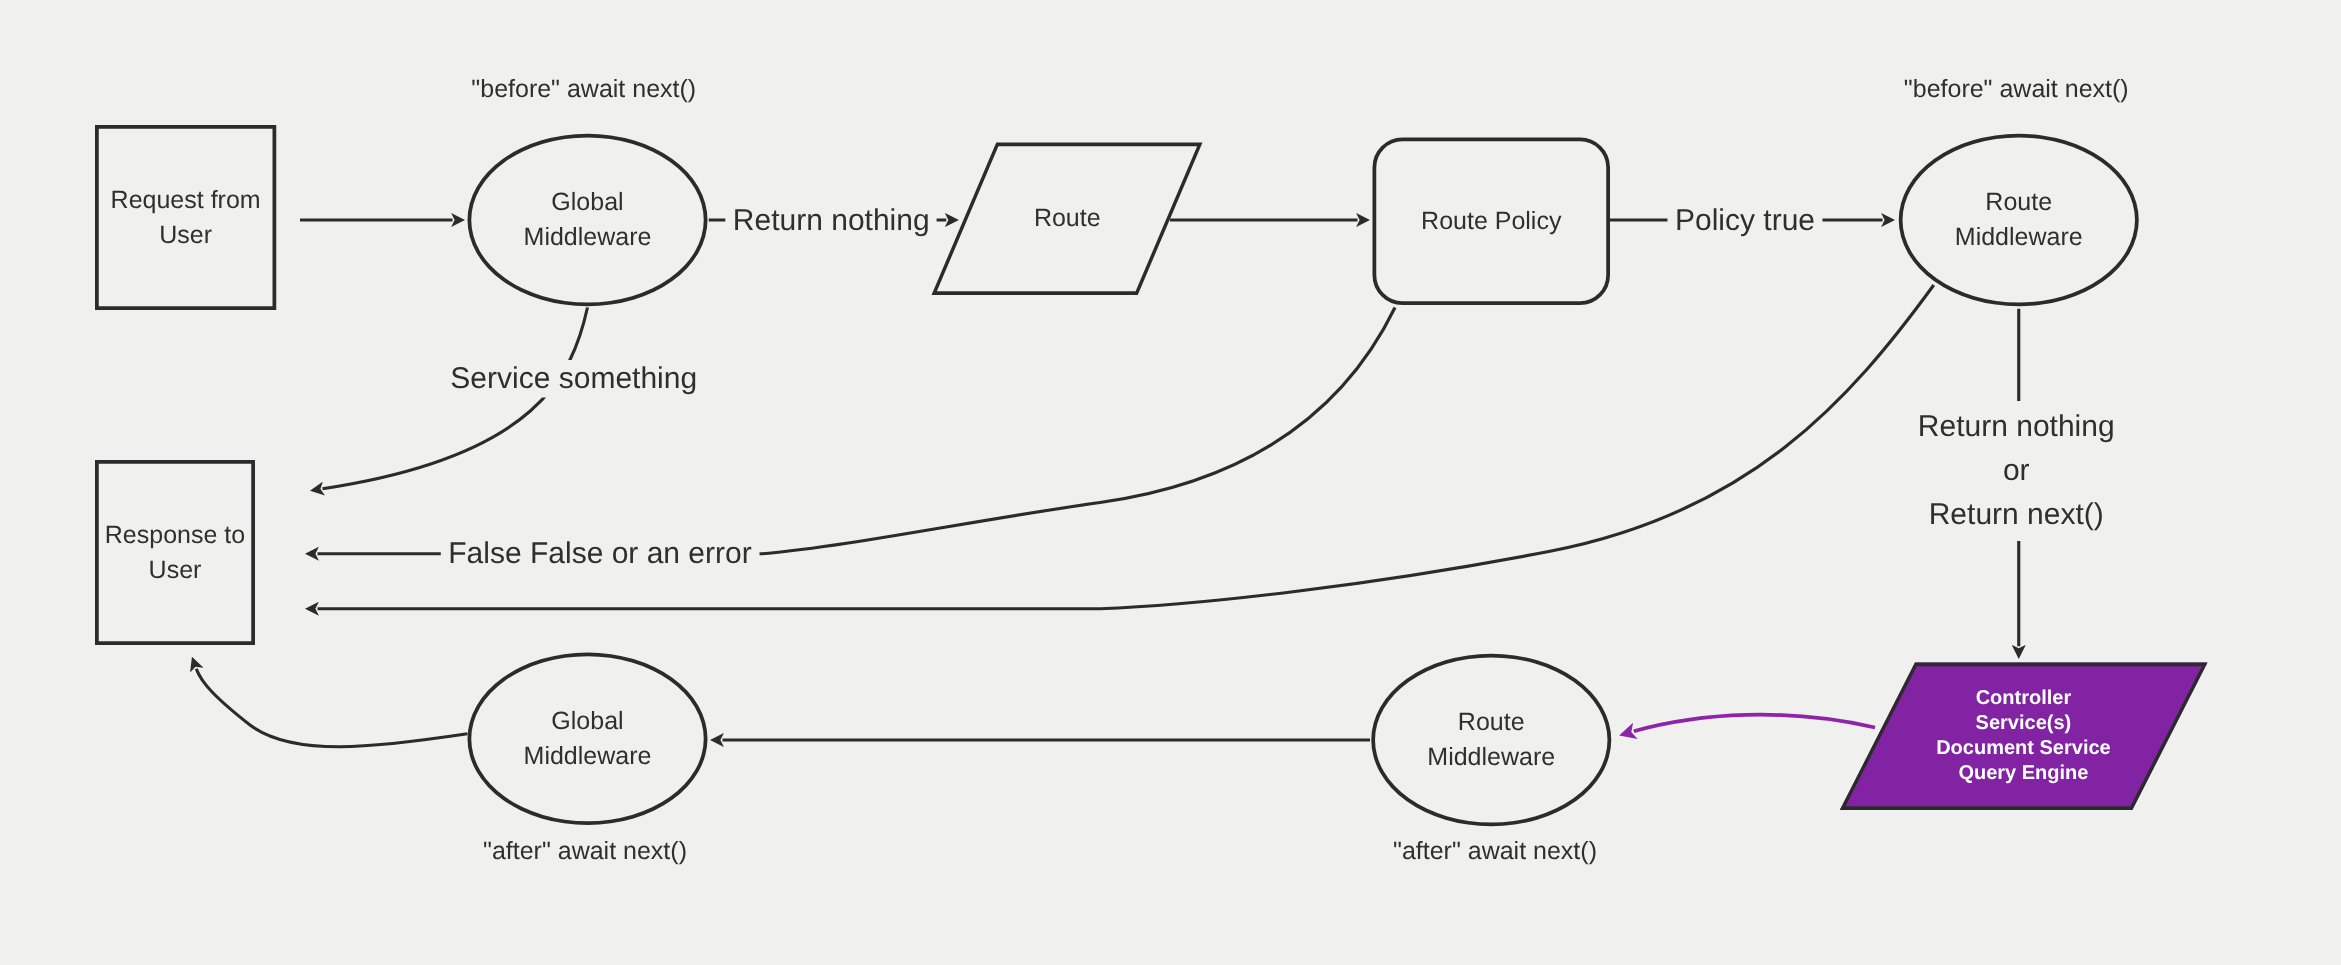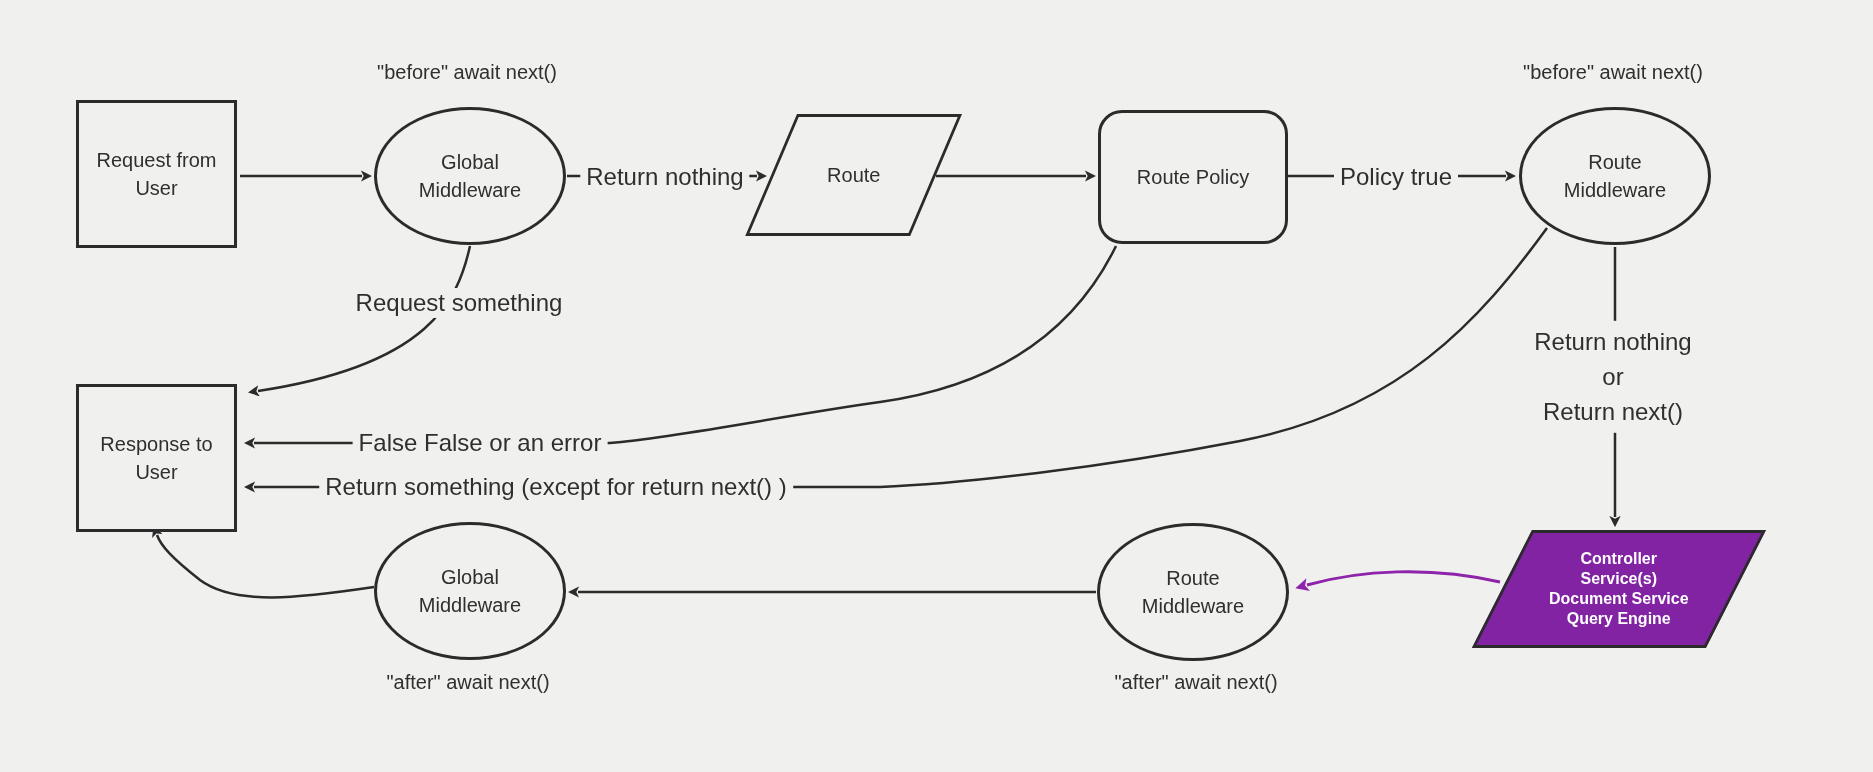--- a/index.html
+++ b/index.html
@@ -92,60 +92,59 @@
       <path d="M 470 246 C 458 300, 430 365, 258 391" marker-end="url(#arr)"></path>
       <path d="M 1116 246 C 1075 330, 1000 385, 880 402 C 780 416, 680 437, 610 443 L 254 443" marker-end="url(#arr)"></path>
       <path d="M 1547 228 C 1480 320, 1400 410, 1240 441 C 1100 468, 960 484, 880 487 L 254 487" marker-end="url(#arr)"></path>
       <path d="M 1615 247 L 1615 517" marker-end="url(#arr)"></path>
       <path d="M 1096 592 L 578 592" marker-end="url(#arr)"></path>
       <path d="M 374 587 C 300 598, 235 606, 200 580 C 172 558, 161 546, 157 535" marker-end="url(#arr)"></path>
     </g>
     <path d="M 1500 582 C 1430 566, 1360 570, 1307 585" fill="none" stroke="#8e24aa" stroke-width="3" marker-end="url(#arrp)"></path>
   </svg>
 
-  <div class="node rect" id="node-request" style="left:76px; top:100px; width:161px; height:148px;">Request from
+  <div class="node rect" id="node-request" style="left:76px; top:100px; width:145px; height:148px;">Request from
 User</div>
 
   <div class="node ellipse" style="left:374px; top:107px; width:192px; height:138px;">Global
 Middleware</div>
 
   <div class="node para" style="left:797px; top:114px; width:165px; height:122px; transform:skewX(-23deg); transform-origin:top left;">
     <div class="para-inner" style="transform:skewX(23deg);">Route</div>
   </div>
 
   <div class="node rounded" style="left:1098px; top:110px; width:190px; height:134px;">Route Policy</div>
 
   <div class="node ellipse" style="left:1519px; top:107px; width:192px; height:138px;">Route
 Middleware</div>
 
-  <div class="node rect" id="node-response" style="left:76px; top:384px; width:161px; height:148px;">Response to
+  <div class="node rect" id="node-response" style="left:76px; top:368px; width:128px; height:148px;">Response to
 User</div>
 
   <div class="node ellipse" style="left:374px; top:522px; width:192px; height:138px;">Global
 Middleware</div>
 
   <div class="node ellipse" style="left:1097px; top:523px; width:192px; height:138px;">Route
 Middleware</div>
 
   <div class="node para" id="node-controller" style="left:1532px; top:530px; width:234px; height:118px; transform:skewX(-27deg); transform-origin:top left;">
     <div class="para-inner" style="transform:skewX(27deg);">Controller
 Service(s)
 Document Service
 Query Engine</div>
   </div>
 
   <div class="elabel" style="left:665px; top:177px;">Return nothing</div>
 
   <div class="elabel" style="left:1396px; top:177px;">Policy true</div>
 
-  <div class="elabel" style="left:459px; top:303px;">Request something</div>
+  <div class="elabel" style="left:459px; top:303px;">Service something</div>
 
   <div class="elabel" style="left:480px; top:443px;">False False or an error</div>
 
-  <div class="elabel" style="left:556px; top:487px;">Return something (except for return next() )</div>
 
   <div class="elabel multiline" style="left:1613px; top:377px;">Return nothing
 or
 Return next()</div>
 
   <div class="annotation" style="left:467px; top:72px;">"before" await next()</div>
 
   <div class="annotation" style="left:1613px; top:72px;">"before" await next()</div>
 
   <div class="annotation" style="left:468px; top:682px;">"after" await next()</div>

